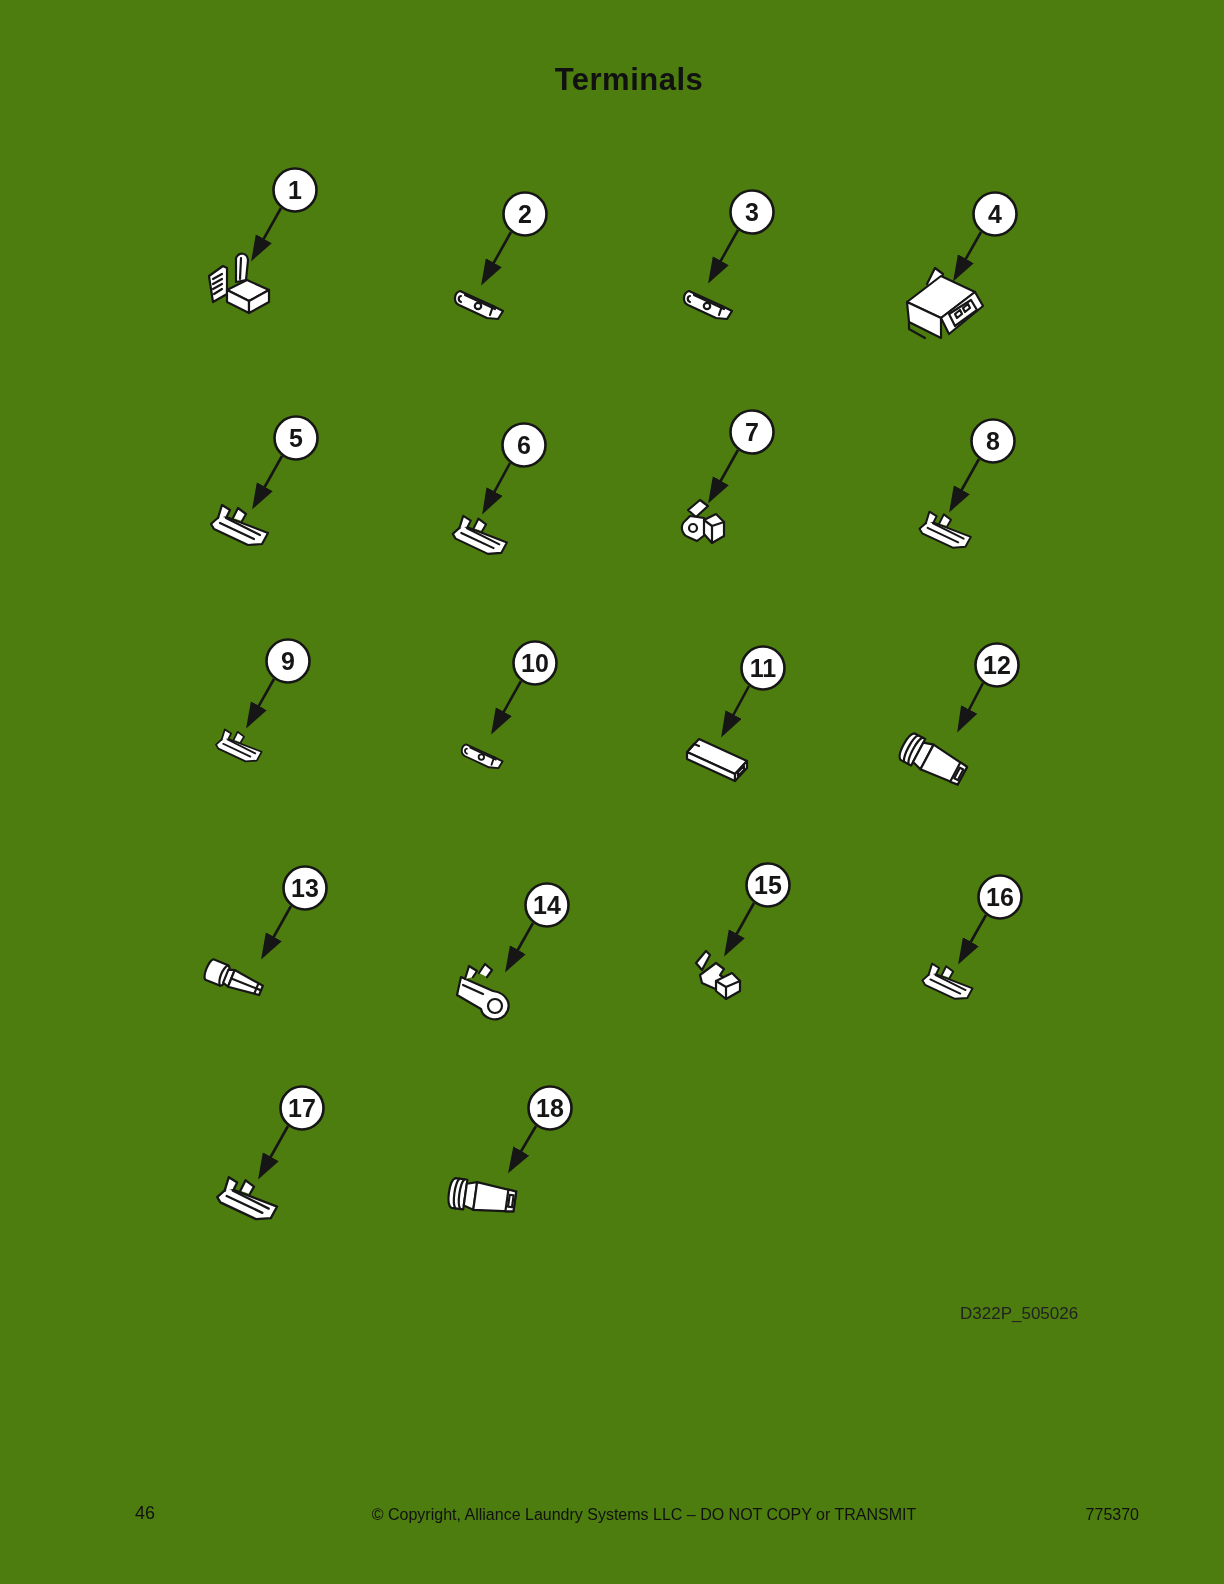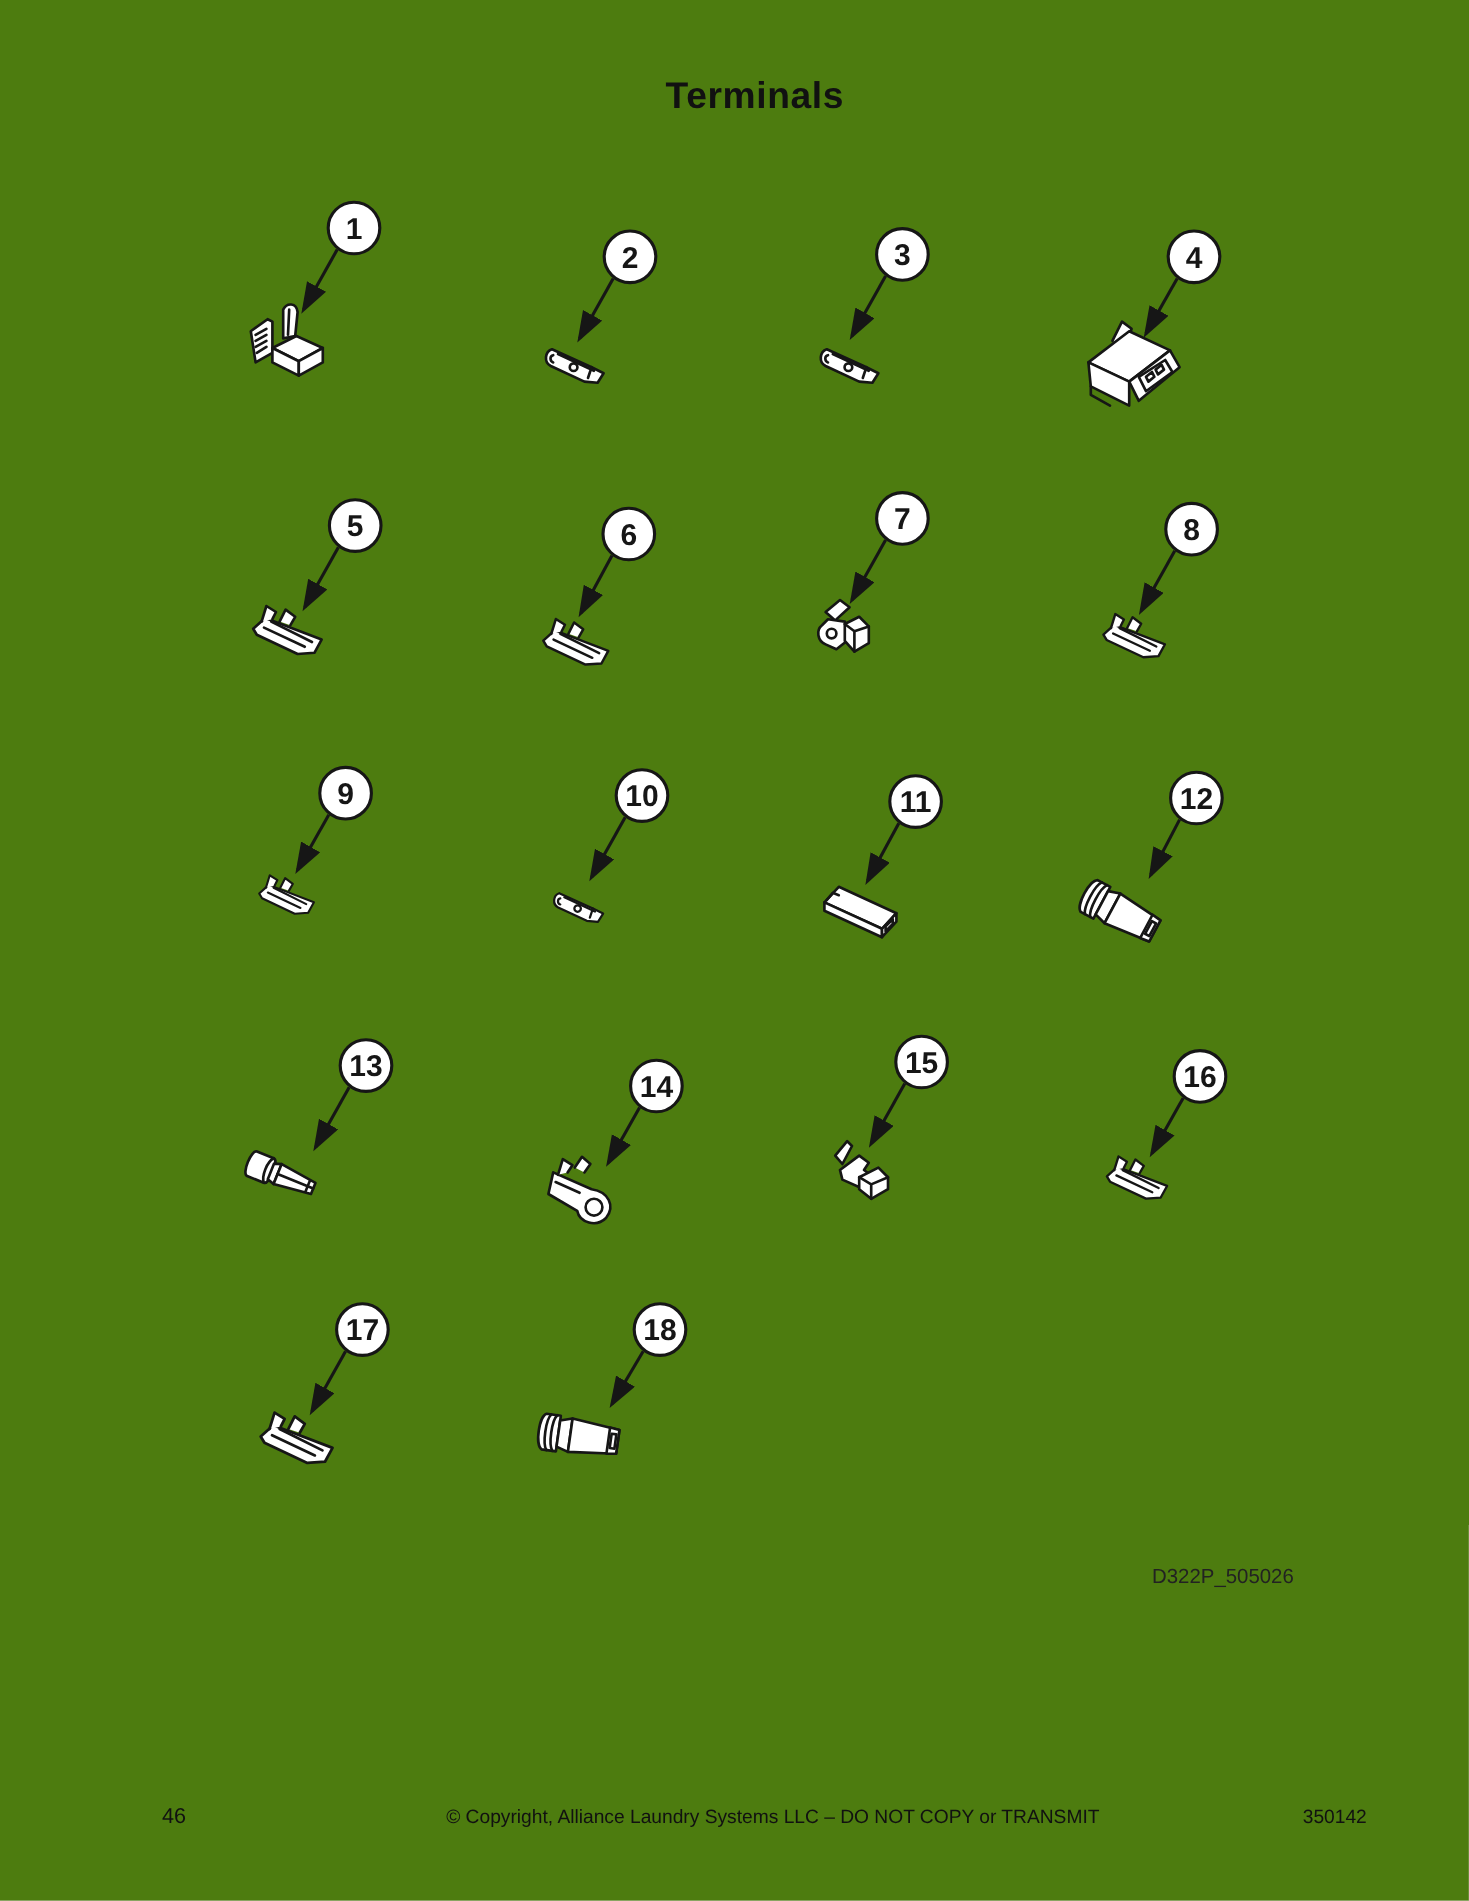--- a/index.html
+++ b/index.html
@@ -263,15 +263,15 @@
     <circle cx="120" cy="30" r="21.5" fill="#fff" stroke="#161616" stroke-width="2.6"></circle>
     <text class="num" x="120" y="39" text-anchor="middle">18</text>
     <line x1="106" y1="48" x2="80" y2="92" stroke="#161616" stroke-width="2.6" marker-end="url(#ah)"></line>
     <use href="#g-fdisc" transform="translate(18,96) rotate(8)"></use>
   </svg>
 
   <div class="ref-label">D322P_505026</div>
 
   <div class="footer-pageno">46</div>
   <div class="footer-copyright">© Copyright, Alliance Laundry Systems LLC – DO NOT COPY or TRANSMIT</div>
-  <div class="footer-docno">350142</div>
+  <div class="footer-docno">775370</div>
 
 </div>
 
 </body></html>

